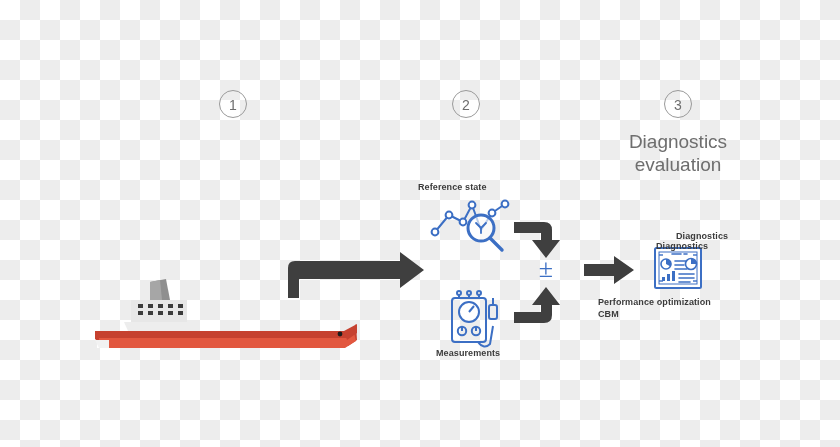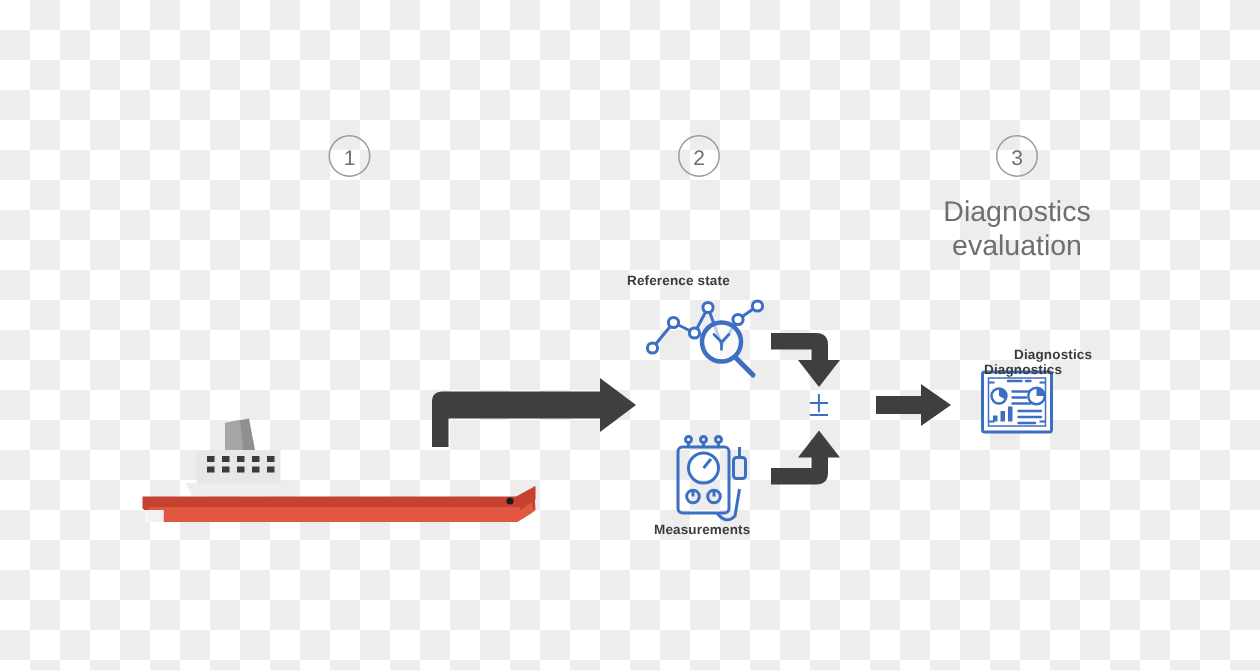--- a/index.html
+++ b/index.html
@@ -248,14 +248,16 @@
   </svg>
 
   <div class="caption" id="caption-reference">Reference state</div>
 
   <div class="caption" id="caption-measure">Measurements</div>
 
   <div class="caption" id="caption-diagnostics">Diagnostics</div>
 
   <div class="caption" id="caption-prognostics">Diagnostics</div>
 
+  <div class="caption" id="caption-outcome">Performance optimization
+CBM</div>
 
 </div>
 
 </body></html>

